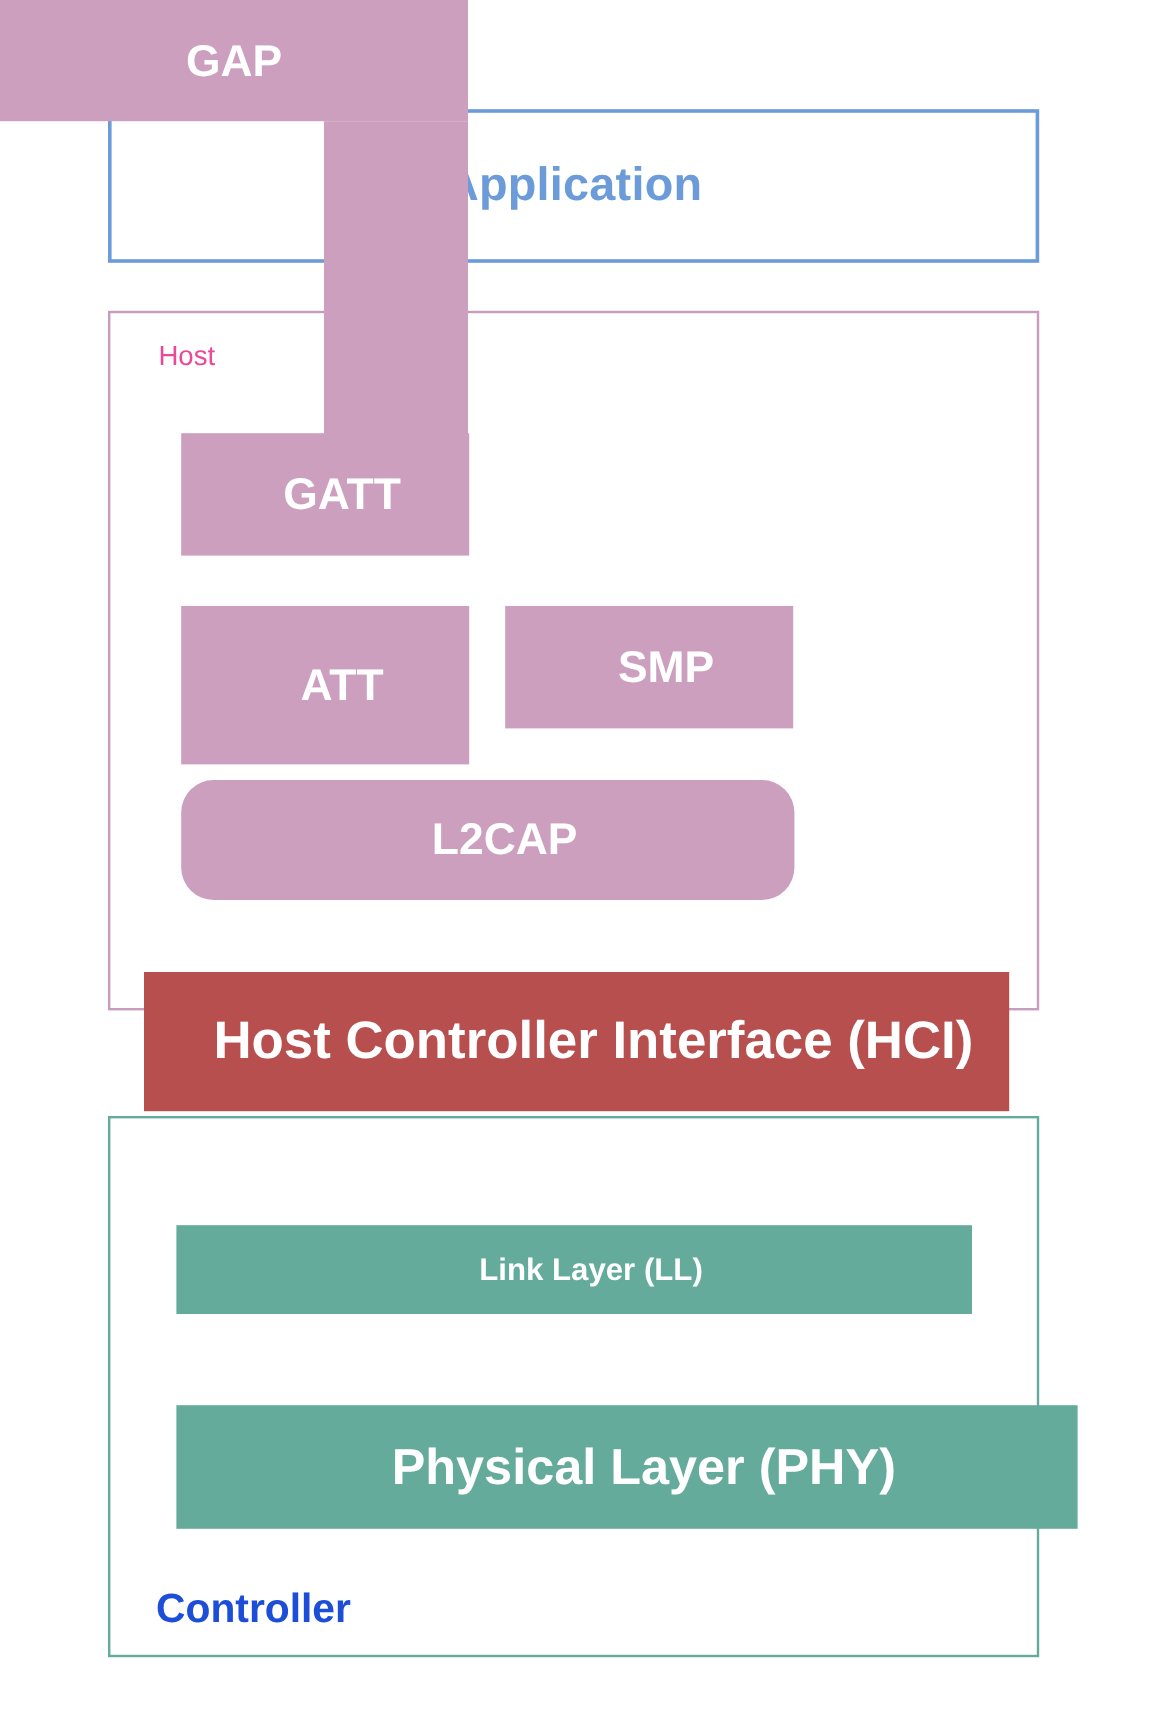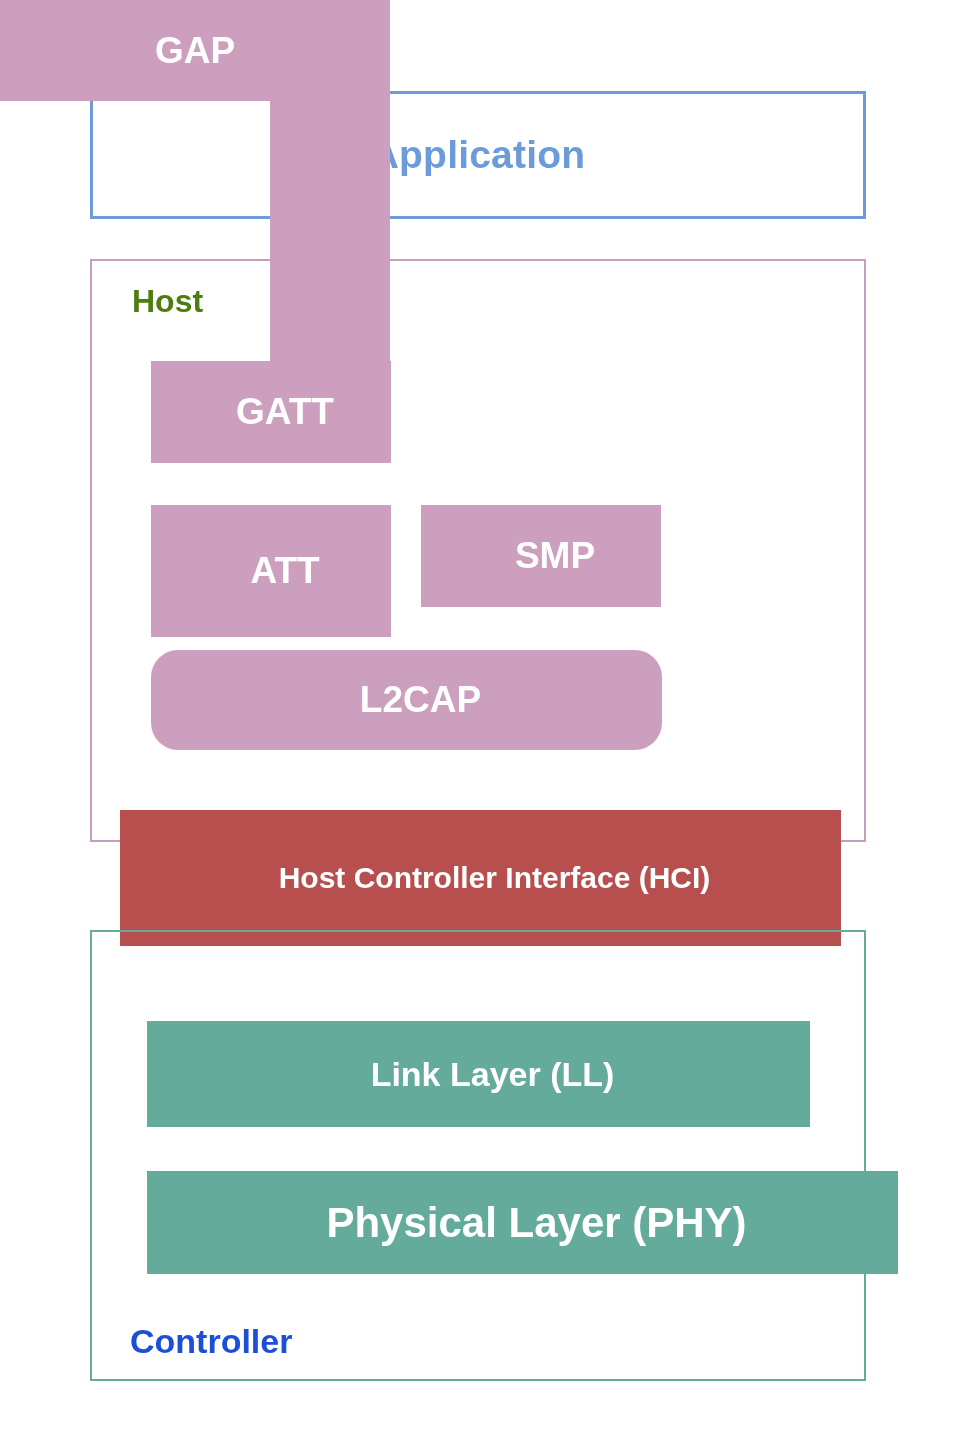--- a/index.html
+++ b/index.html
@@ -49,23 +49,23 @@
     left: 90px;
     top: 259px;
     width: 776px;
     height: 583px;
     border: 2px solid #c99cbd;
   }
   .host-title {
     position: absolute;
     left: 40px;
     top: 22px;
-    color: #4d7c0f;
-    font-size: 32px;
-    font-weight: bold;
+    color: #ec4899;
+    font-size: 23px;
+    font-weight: normal;
   }
 
   .controller-box {
     left: 90px;
     top: 930px;
     width: 776px;
     height: 451px;
     border: 2px solid #64ab9c;
   }
   .controller-title {
@@ -143,25 +143,25 @@
     color: #ffffff;
     font-size: 37px;
     font-weight: bold;
     border-radius: 21px;
   }
 
   .blk-hci {
     left: 120px;
     top: 810px;
     width: 721px;
-    height: 136px;
-    font-size: 30px;
+    height: 116px;
+    font-size: 44px;
   }
 
-  .blk-ll  { left: 147px; top: 1021px; width: 663px; height: 106px; font-size: 34px; }
+  .blk-ll  { left: 147px; top: 1021px; width: 663px; height: 74px; font-size: 26px; }
   .blk-phy { left: 147px; top: 1171px; width: 751px; height: 103px; font-size: 42px; }
 </style>
 </head>
 <body>
 
 <div id="stack-diagram">
 
   <div class="layer-box app-box">
     <span class="app-title">Application</span>
   </div>

